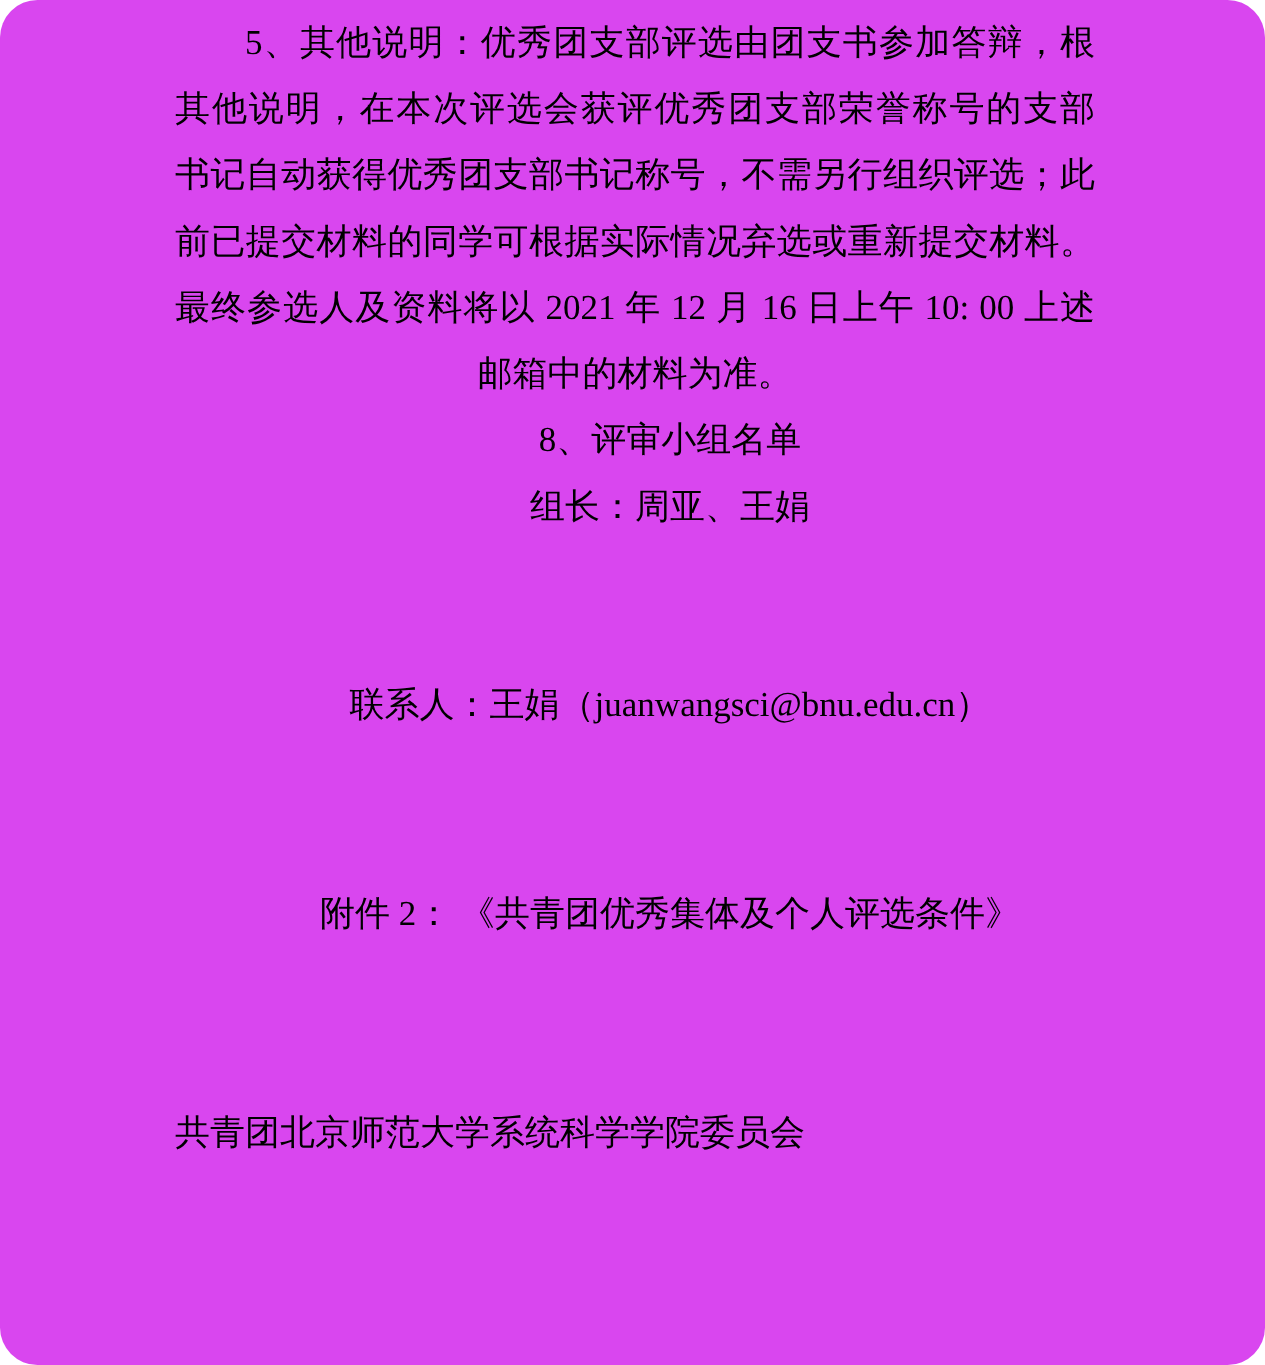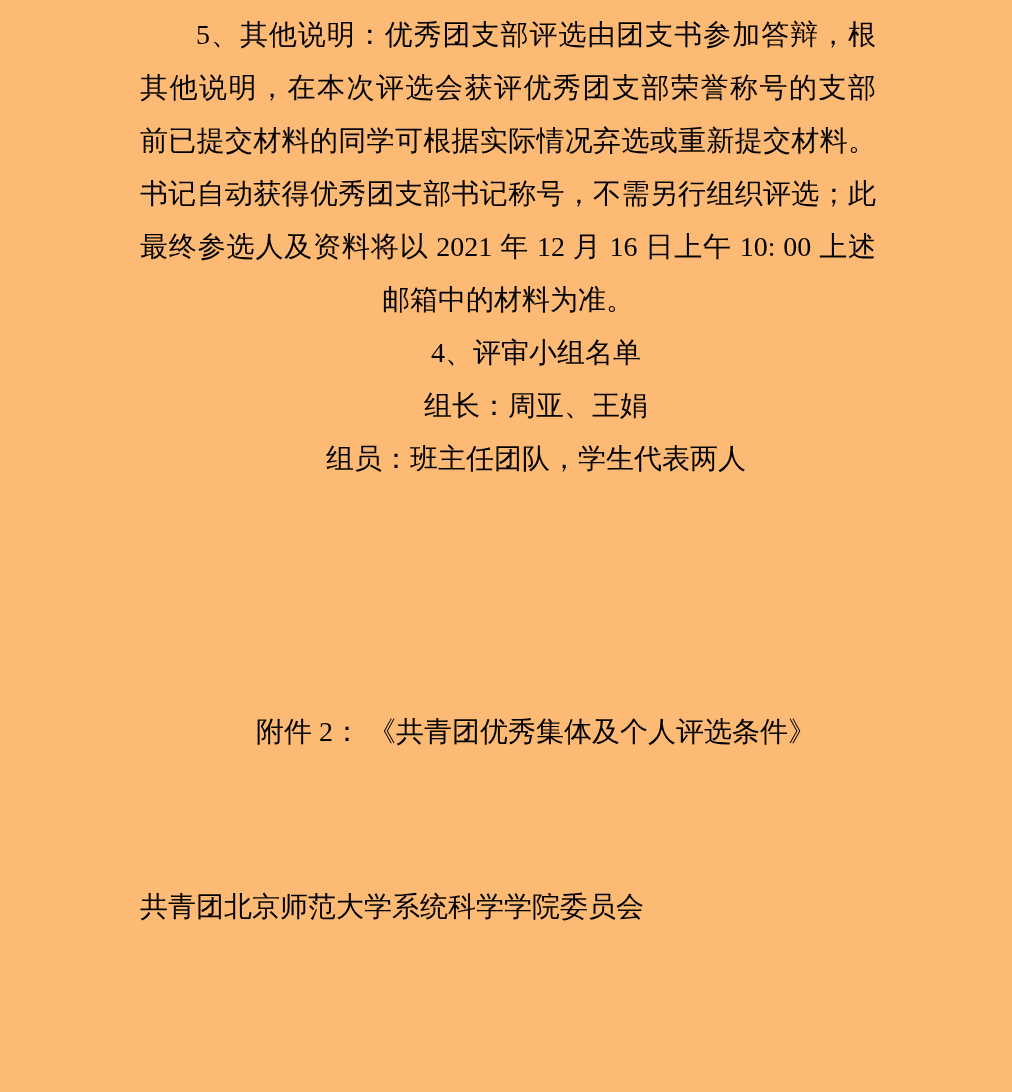--- a/index.html
+++ b/index.html
@@ -4,24 +4,25 @@
 <style>
   html, body {
     margin: 0;
     padding: 0;
     background: #ffffff;
   }
   .page {
     position: relative;
     width: 1012px;
     height: 1092px;
-    background: #fdba74;
+    background: #d946ef;
     overflow: hidden;
     font-family: "Liberation Serif", "DejaVu Serif", serif;
     color: #000000;
+    border-radius: 30px;
   }
   .content {
     position: absolute;
     left: 140px;
     top: 8px;
     width: 736px;
     font-size: 28px;
     line-height: 53px;
   }
   .line {
@@ -50,34 +51,34 @@
   }
 </style>
 </head>
 <body>
 
 <div class="page">
   <div class="content">
 
     <div class="line indent justify">5、其他说明：优秀团支部评选由团支书参加答辩，根</div>
     <div class="line justify">其他说明，在本次评选会获评优秀团支部荣誉称号的支部</div>
+    <div class="line justify">书记自动获得优秀团支部书记称号，不需另行组织评选；此</div>
     <div class="line justify">前已提交材料的同学可根据实际情况弃选或重新提交材料。</div>
-    <div class="line justify">书记自动获得优秀团支部书记称号，不需另行组织评选；此</div>
     <div class="line justify">最终参选人及资料将以 2021 年 12 月 16 日上午 10: 00 上述</div>
     <div class="line">邮箱中的材料为准。</div>
 
-    <div class="line indent">4、评审小组名单</div>
+    <div class="line indent">8、评审小组名单</div>
     <div class="line indent">组长：周亚、王娟</div>
-    <div class="line indent">组员：班主任团队，学生代表两人</div>
 
     <div class="line blank"></div>
 
 
     <div class="line blank"></div>
 
+    <div class="line indent">联系人：王娟（juanwangsci@bnu.edu.cn）</div>
 
     <div class="line blank"></div>
     <div class="line blank"></div>
 
     <div class="line indent attach">附件 2： 《共青团优秀集体及个人评选条件》</div>
 
     <div class="line blank"></div>
     <div class="line blank"></div>
 
     <div class="line right committee">共青团北京师范大学系统科学学院委员会</div>

